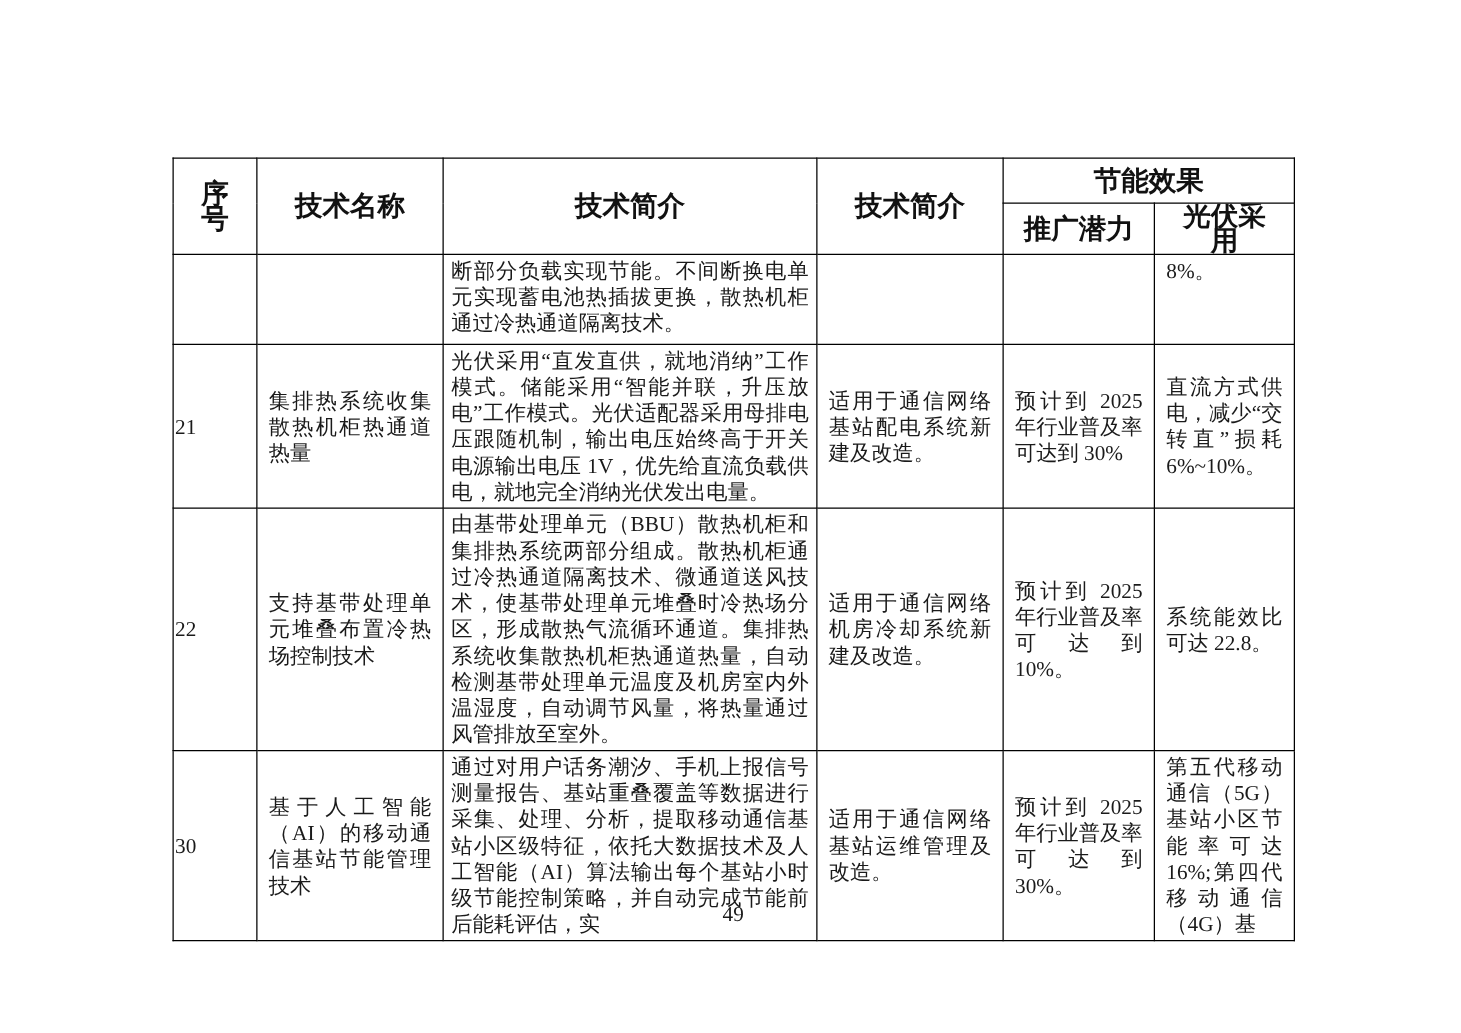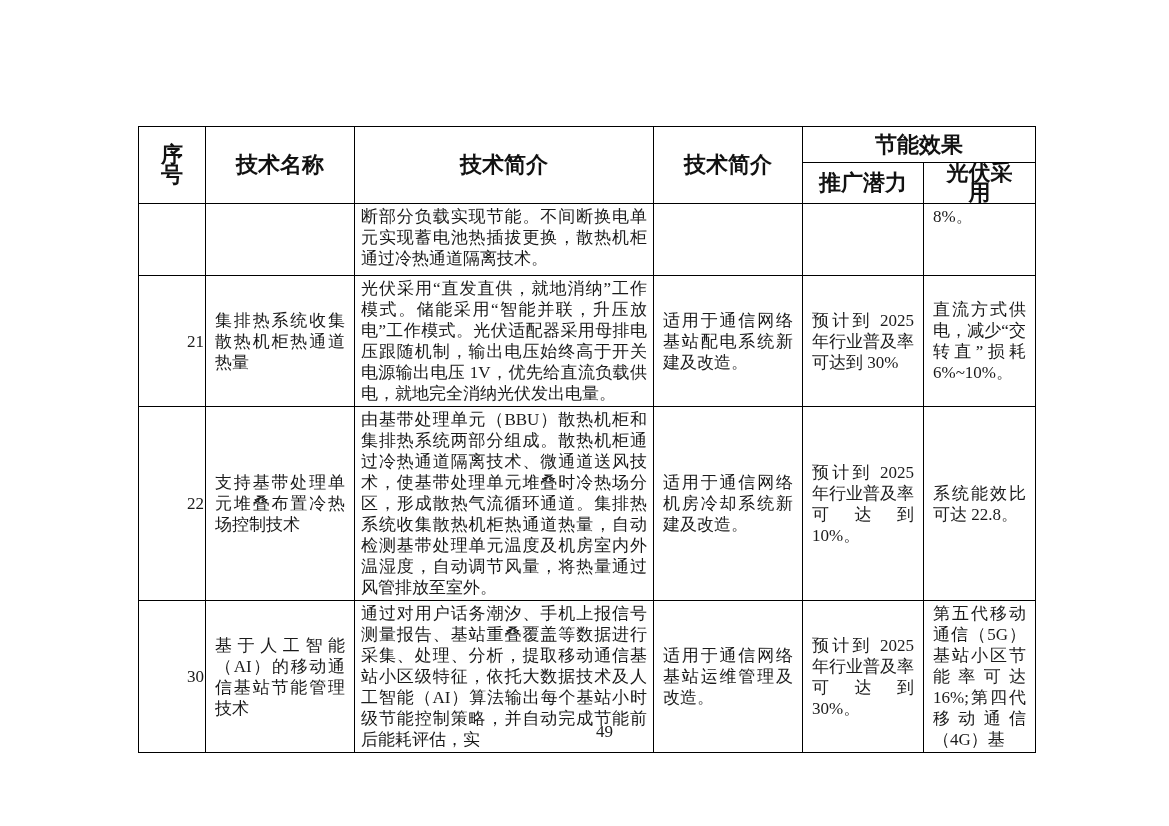--- a/index.html
+++ b/index.html
@@ -45,39 +45,39 @@
     color: #1a1a1a;
   }
   tr.header-top { height: 36px; }
   tr.header-sub { height: 34px; }
   tr.row-cont  { height: 72px; }
   tr.row-21    { height: 125px; }
   tr.row-22    { height: 175px; }
   tr.row-23    { height: 128px; }
   tr.row-cont td { vertical-align: top; }
   td.cell-index {
-    text-align: right;
+    text-align: left;
   }
   td.cell-name,
   td.cell-scope,
   td.cell-potential,
   td.cell-capability {
     text-align: justify;
     text-justify: inter-character;
     padding: 2px 9px;
   }
   td.cell-brief {
     text-align: justify;
     text-justify: inter-character;
     vertical-align: top;
     padding: 2px 6px;
   }
   .page-footer {
     position: absolute;
-    left: 156px;
+    left: 138px;
     top: 722px;
     width: 897px;
     text-align: center;
     font-size: 17px;
     color: #1a1a1a;
   }
 </style>
 </head>
 <body>
 

